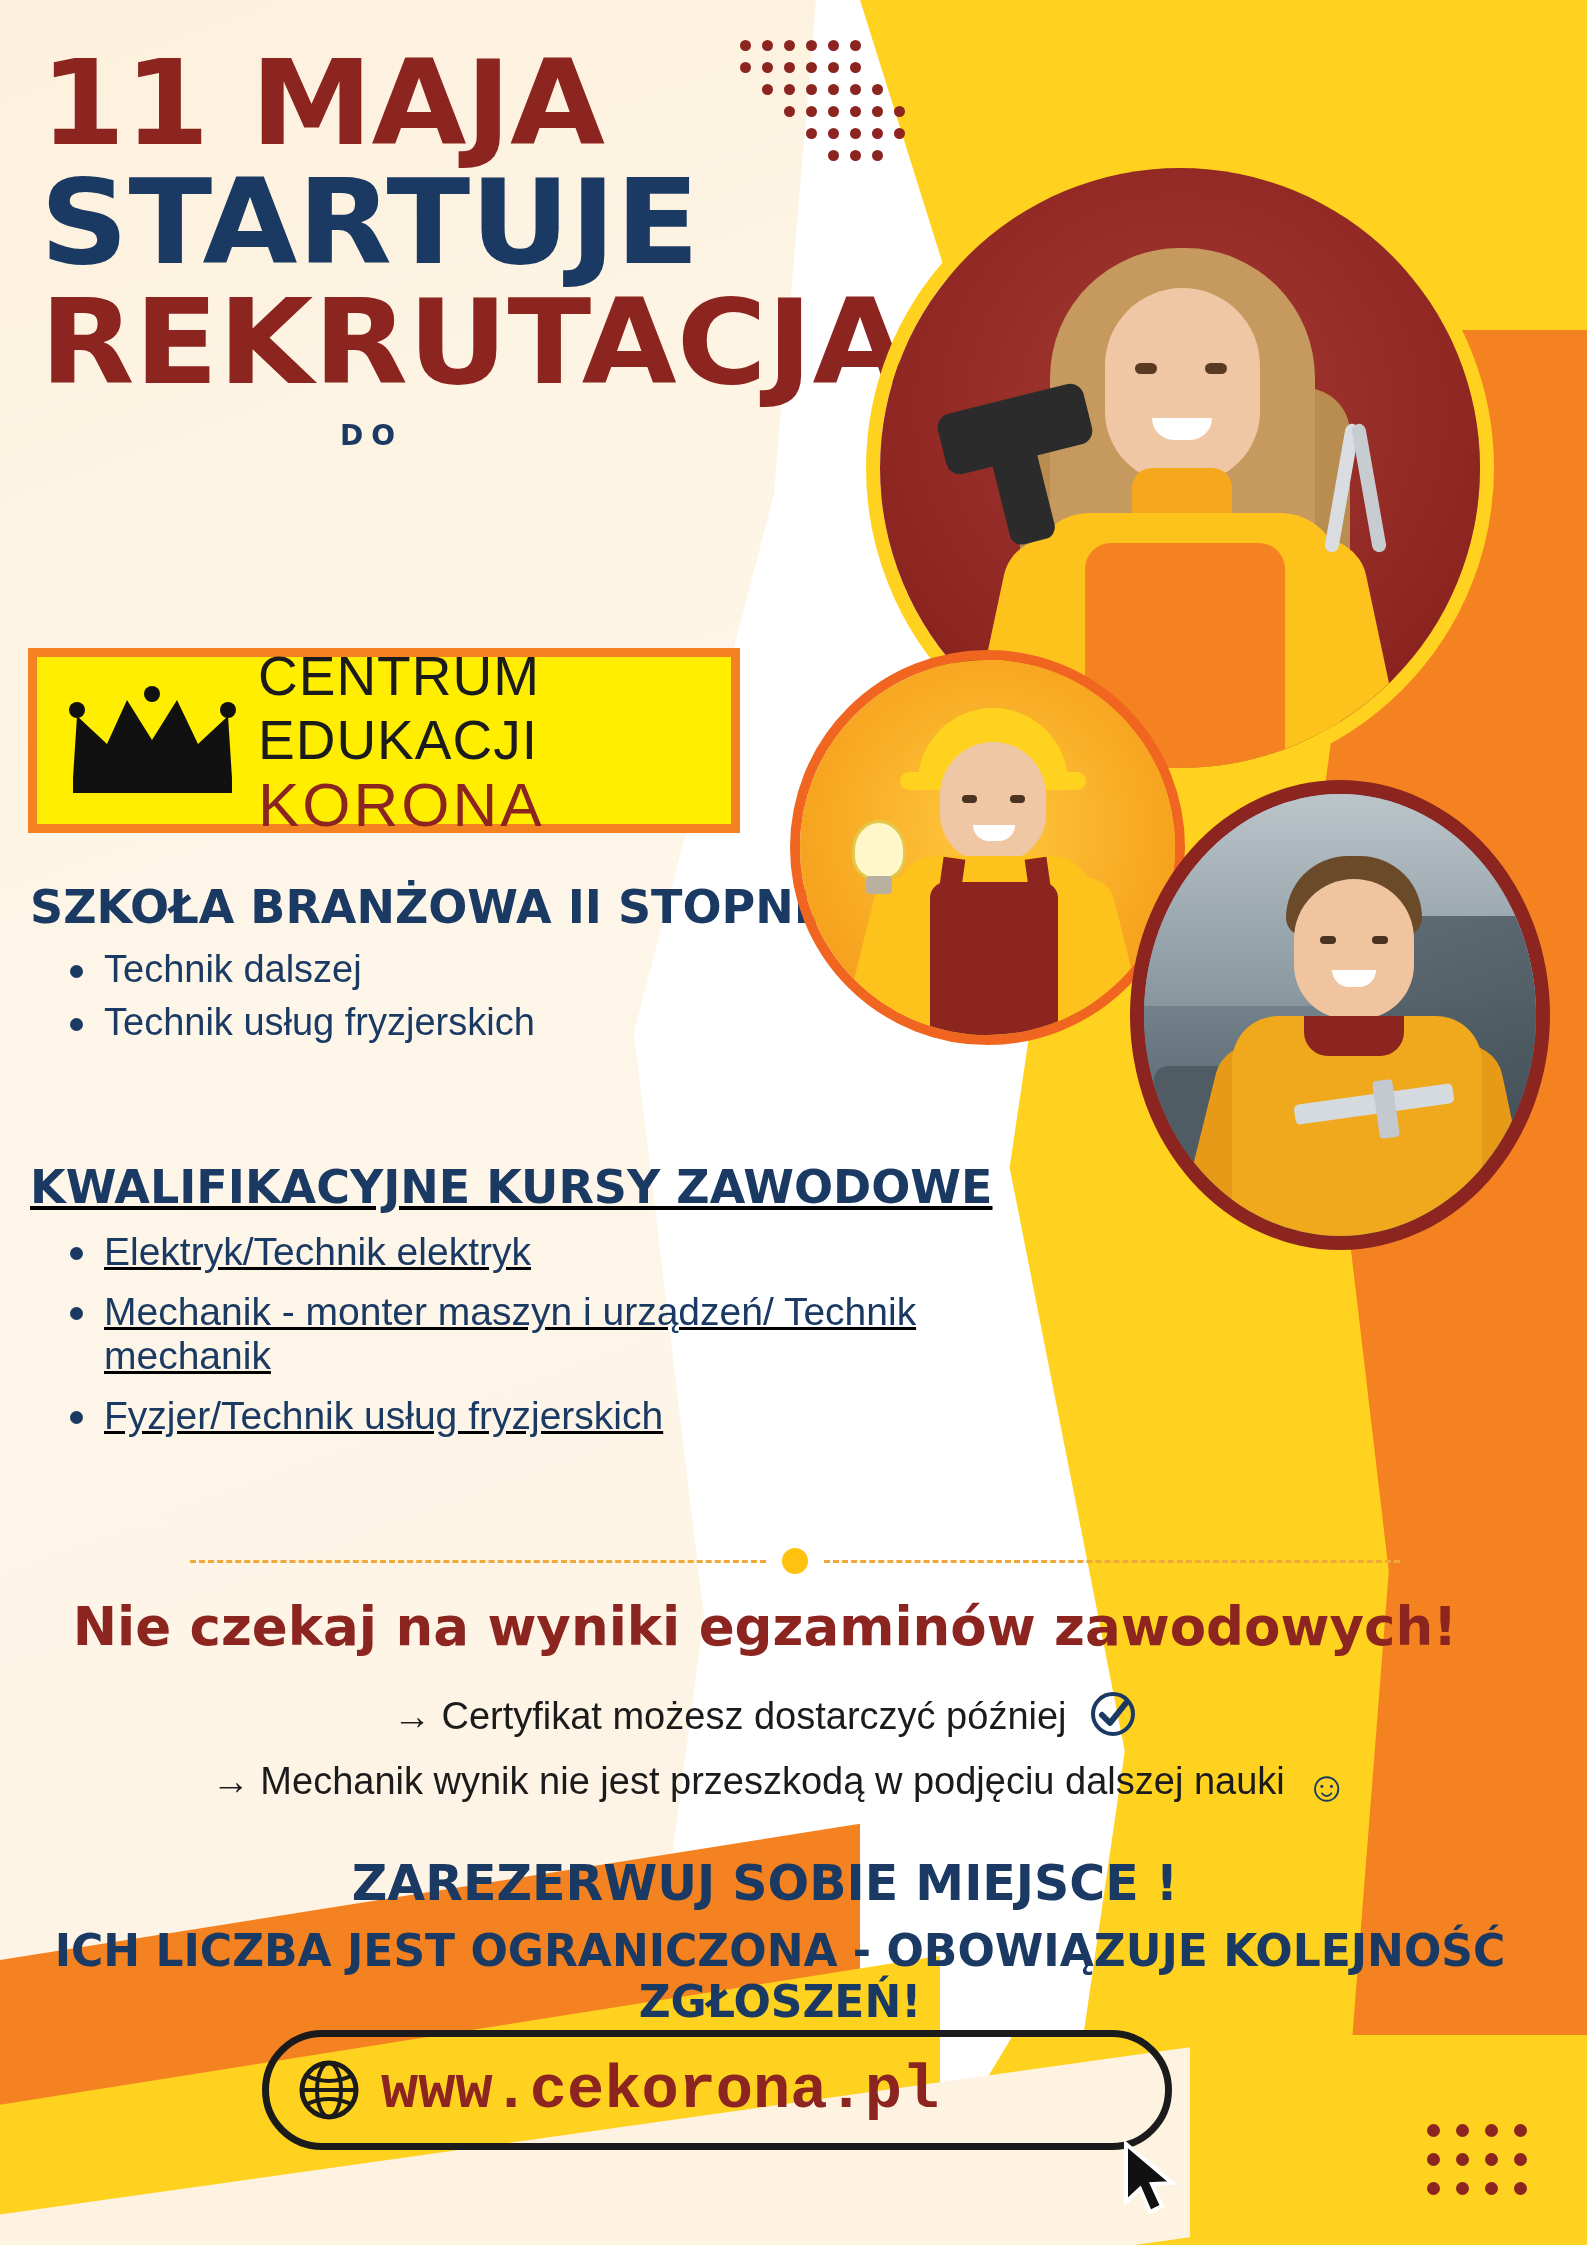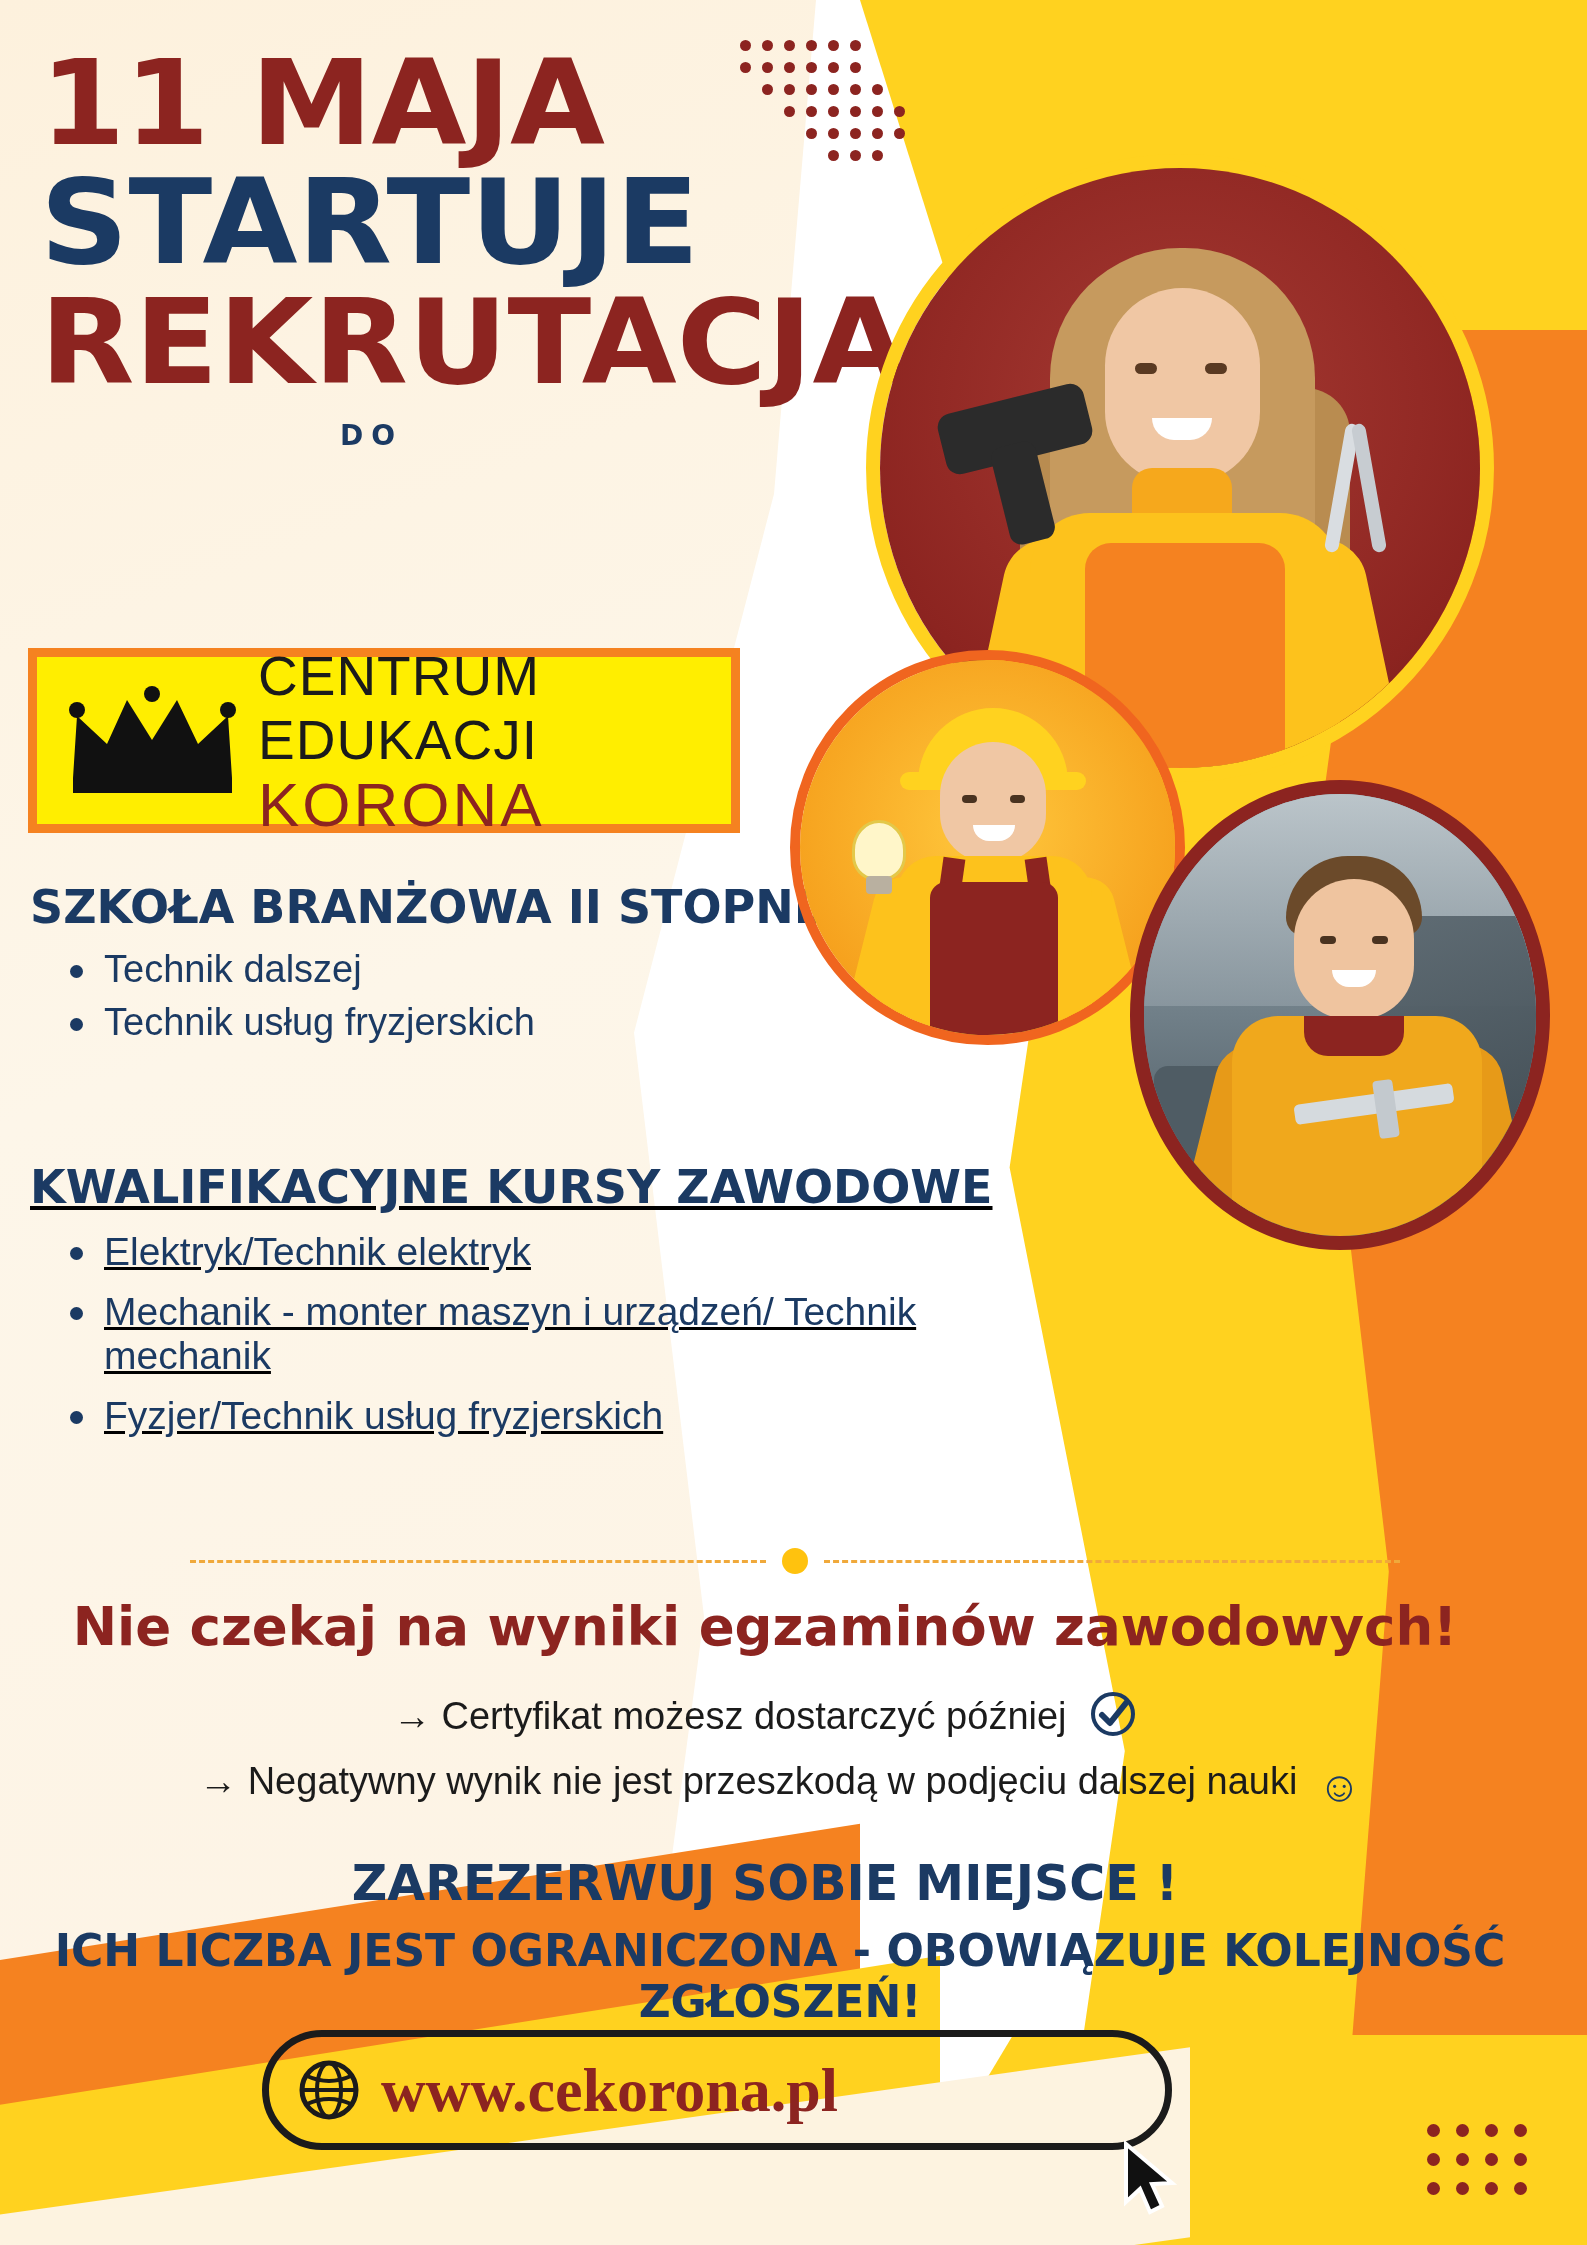--- a/index.html
+++ b/index.html
@@ -226,21 +226,21 @@
     left: 262px; top: 2030px;
     width: 910px; height: 120px;
     border: 7px solid #1b1b1b;
     border-radius: 60px;
     display: flex; align-items: center;
     padding-left: 28px;
     background: transparent;
   }
   .globe { flex: 0 0 auto; margin-right: 20px; }
   .url-text {
-    font-family: Liberation Serif, serif;
+    font-family: Liberation Mono, monospace;
     font-weight: 900;
     font-size: 62px;
     color: #8c2420;
     letter-spacing: 0px;
   }
   .cursor {
     position: absolute; left: 1120px; top: 2140px;
     width: 60px; height: 80px;
   }
 
@@ -453,21 +453,21 @@
 
   <div class="promo-line1">
     <span>→ Certyfikat możesz dostarczyć później</span>
     <svg class="check-icon" width="48" height="48" viewBox="0 0 48 48">
       <circle cx="24" cy="24" r="20" fill="none" stroke="#1b3a63" stroke-width="4"></circle>
       <path d="M13 25 L21 33 L37 13" fill="none" stroke="#1b3a63" stroke-width="6" stroke-linecap="round" stroke-linejoin="round"></path>
     </svg>
   </div>
 
   <div class="promo-line2">
-    <span>→ Negatywny wynik nie jest przeszkodą w podjęciu dalszej nauki</span>
+    <span>→ Mechanik wynik nie jest przeszkodą w podjęciu dalszej nauki</span>
     <span class="smiley">☺</span>
   </div>
 
   <div class="cta1">ZAREZERWUJ SOBIE MIEJSCE !</div>
   <div class="cta2">ICH LICZBA JEST OGRANICZONA - OBOWIĄZUJE KOLEJNOŚĆ ZGŁOSZEŃ!</div>
 
   <div class="urlbar">
     <svg class="globe" width="64" height="64" viewBox="0 0 64 64">
       <circle cx="32" cy="32" r="27" fill="none" stroke="#1b1b1b" stroke-width="5"></circle>
       <ellipse cx="32" cy="32" rx="12" ry="27" fill="none" stroke="#1b1b1b" stroke-width="4"></ellipse>

